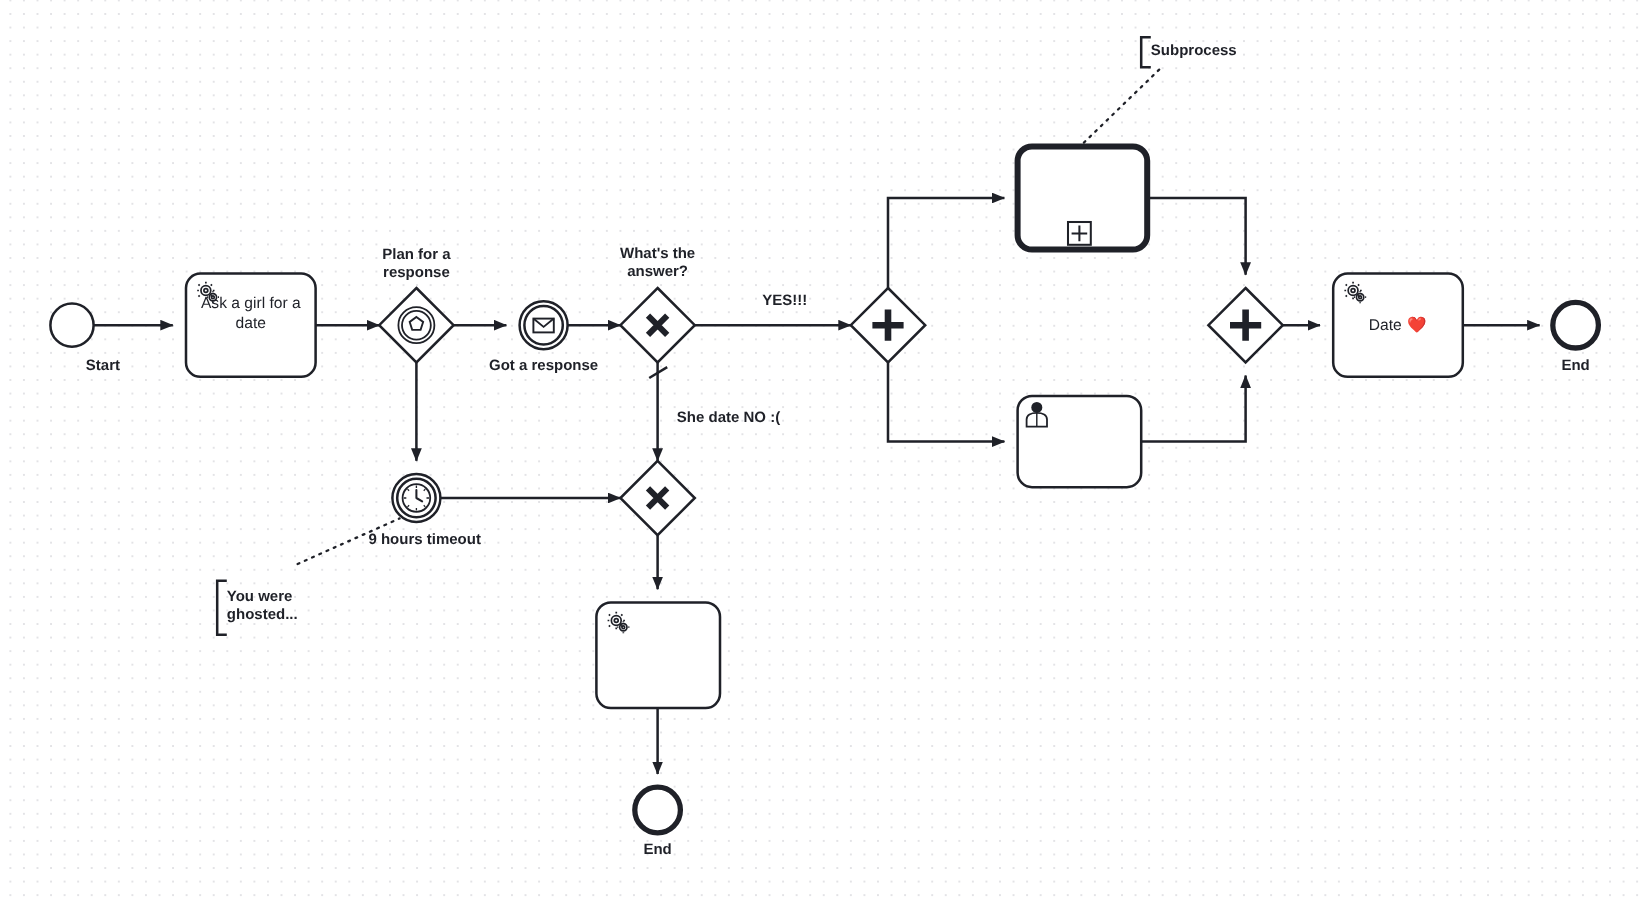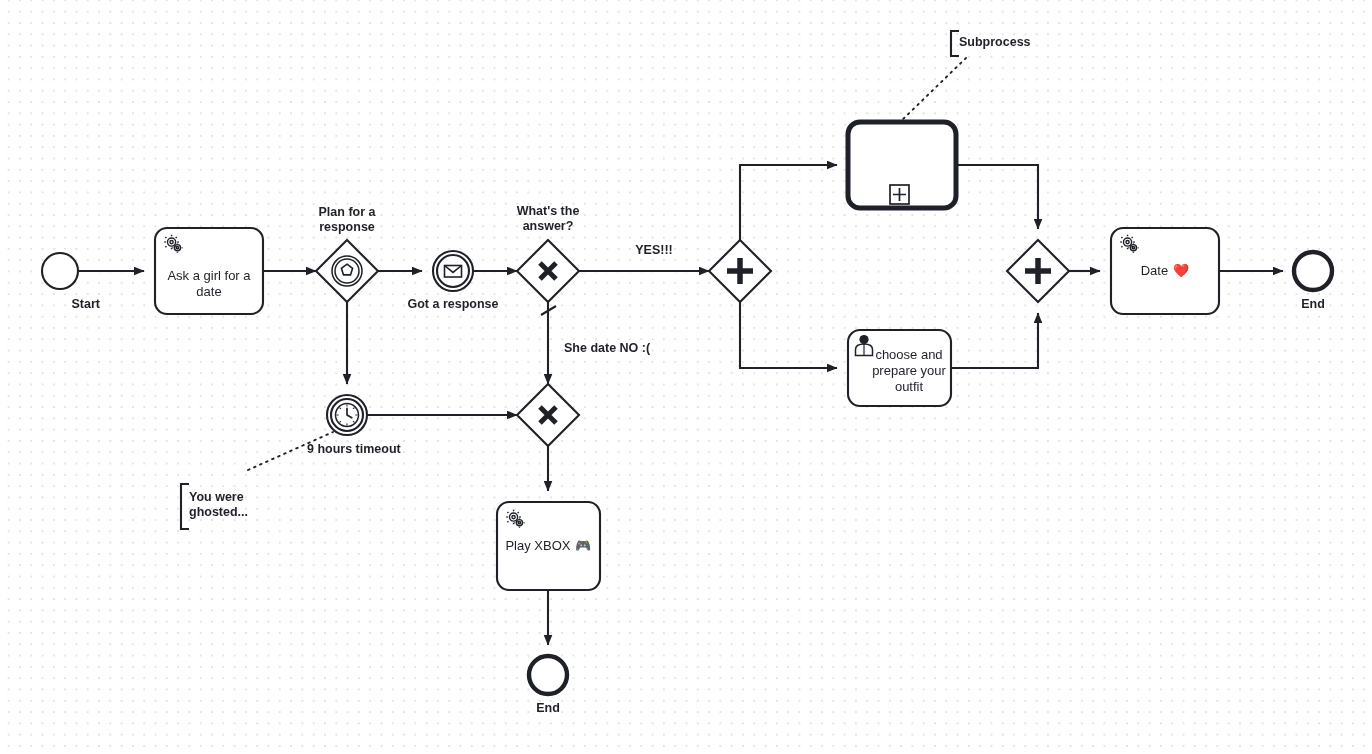--- a/index.html
+++ b/index.html
@@ -209,21 +209,21 @@
     <g>
       <circle cx="1313" cy="271" r="19" fill="#ffffff" stroke="#1f2128" stroke-width="4.4"></circle>
     </g>
     <g>
       <circle cx="548" cy="675" r="19" fill="#ffffff" stroke="#1f2128" stroke-width="4.4"></circle>
     </g>
   </svg>
 
   <div class="bpmn-label" style="left:20px; top:297px; width:80px;text-align:right;">Start</div>
 
-  <div class="task-label" style="left:155px; top:247px; width:108px; height:74px;">Ask a girl for a
+  <div class="task-label" style="left:155px; top:224px; width:108px; height:74px;">Ask a girl for a
 date</div>
 
   <div class="bpmn-label" style="left:307px; top:205px; width:80px;">Plan for a
 response</div>
 
   <div class="bpmn-label" style="left:403px; top:297px; width:100px;">Got a response</div>
 
   <div class="bpmn-label" style="left:508px; top:204px; width:80px;">What's the
 answer?</div>
 
@@ -232,27 +232,21 @@
   <div class="bpmn-label left-align" style="left:564px; top:341px; width:140px;">She date NO :(</div>
 
   <div class="bpmn-label left-align" style="left:307px; top:442px; width:130px;">9 hours timeout</div>
 
   <div class="bpmn-label left-align" style="left:189px; top:490px; width:110px;">You were
 ghosted...</div>
 
   <div class="bpmn-label left-align" style="left:959px; top:35px; width:120px;">Subprocess</div>
 
 
-  <div class="task-label" style="left:860px; top:338px; width:98px; height:66px;">choose and
-prepare your
-outfit</div>
-
-  <div class="task-label" style="left:497px; top:502px; width:103px; height:88px;">
-    <span>Play XBOX</span><span class="emoji" style="margin-left:5px;">🎮</span>
-  </div>
+
 
   <div class="task-label" style="left:1111px; top:228px; width:108px; height:86px;">
     <span>Date</span><span class="emoji" style="margin-left:5px;">❤️</span>
   </div>
 
   <div class="bpmn-label" style="left:1273px; top:297px; width:80px;">End</div>
 
   <div class="bpmn-label" style="left:508px; top:701px; width:80px;">End</div>
 
 </div>

